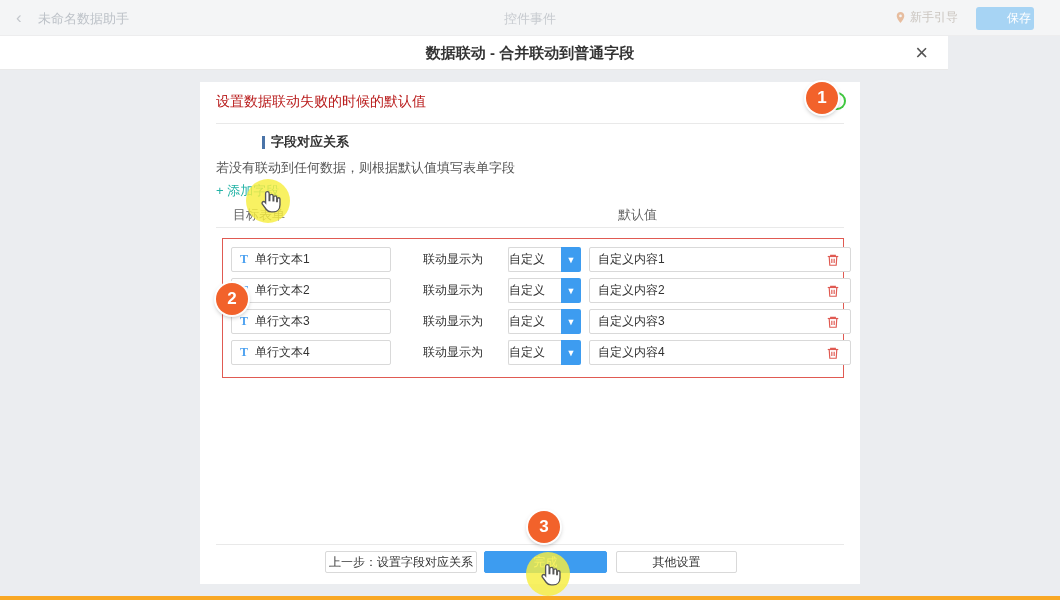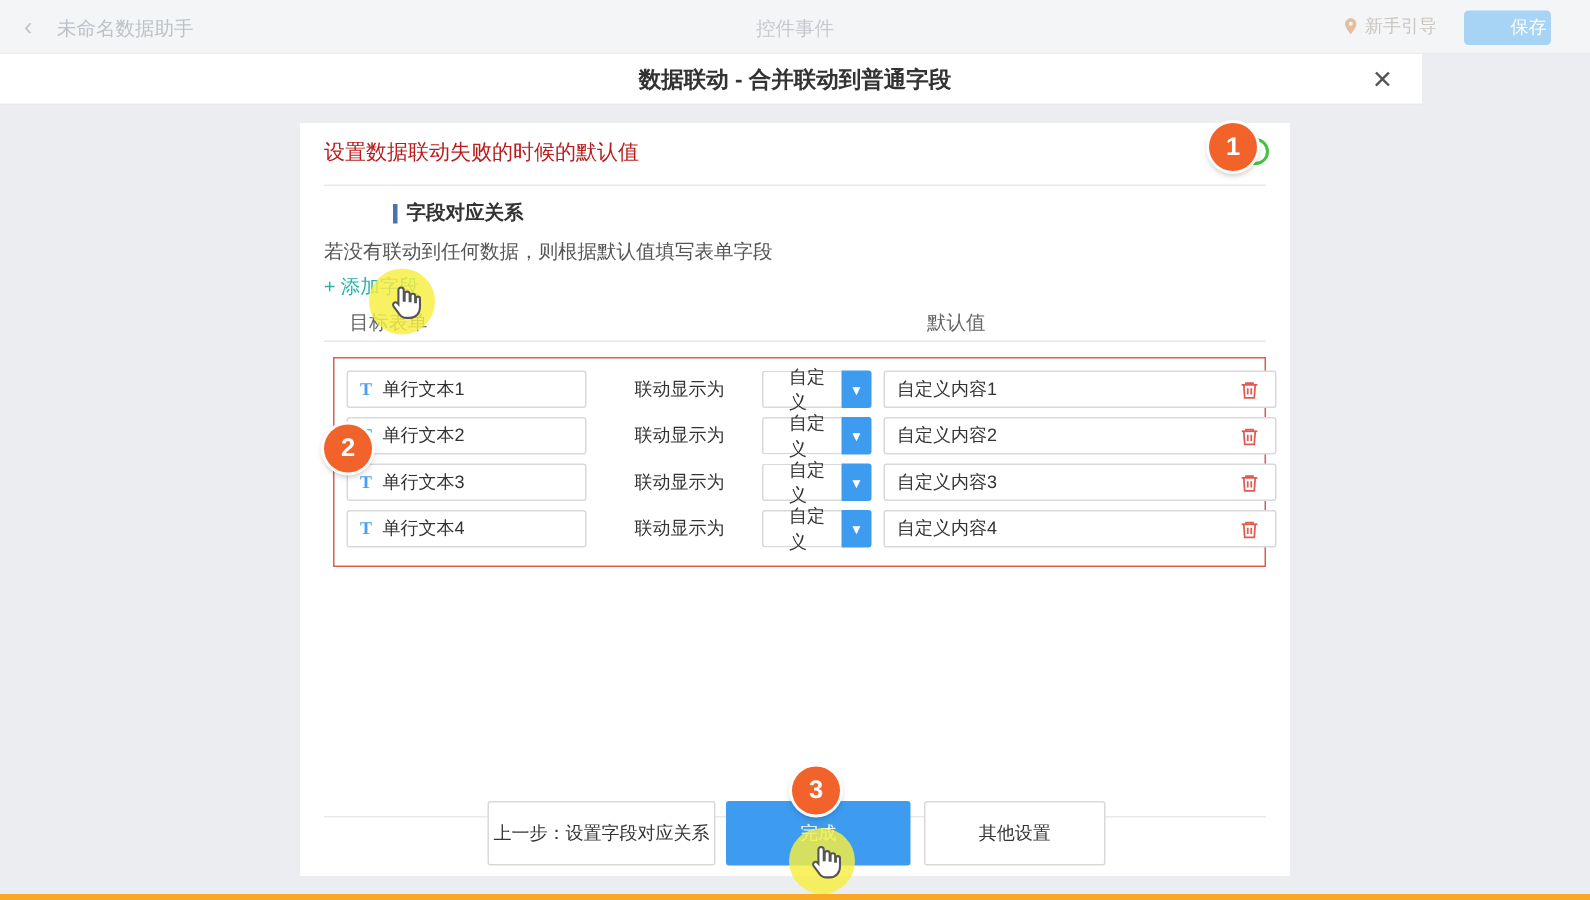--- a/index.html
+++ b/index.html
@@ -38,27 +38,27 @@
 
   
   .red-box { position:absolute; left:22px; top:156px; width:622px; height:140px; border:1px solid #e05a52; }
   .row { position:absolute; left:0; width:100%; height:25px; }
   .r0{top:8px;} .r1{top:39px;} .r2{top:70px;} .r3{top:101px;}
   .field-box { position:absolute; left:8px; top:0; width:160px; height:25px; border:1px solid #d9d9d9; border-radius:2px; background:#fff; display:flex; align-items:center; cursor:pointer; }
   .t-icon { margin:0 7px 0 8px; font-size:12px; font-weight:700; color:#4aa0f0; font-family:"Liberation Serif","DejaVu Serif",serif; }
   .field-text { font-size:12px; color:#333; }
   .link-label { position:absolute; left:200px; top:0; height:25px; line-height:25px; font-size:12px; color:#333; }
   .dropdown { position:absolute; left:285px; top:0; width:73px; height:25px; display:flex; cursor:pointer; }
-  .dd-text { flex:1; border:1px solid #d9d9d9; border-right:none; border-radius:2px 0 0 2px; background:#fff; font-size:12px; color:#333; display:flex; align-items:center; padding-left:17px; }
+  .dd-text { flex:1; border:1px solid #d9d9d9; border-right:none; border-radius:2px 0 0 2px; background:#fff; font-size:12px; color:#333; display:flex; align-items:center; padding-left:0; }
   .dd-btn { width:20px; background:#3d9cf0; border-radius:0 2px 2px 0; color:#fff; font-size:9px; display:flex; align-items:center; justify-content:center; }
   .value-input { position:absolute; left:366px; top:0; width:262px; height:25px; border:1px solid #d9d9d9; border-radius:2px; font-size:12px; color:#333; padding-left:8px; font-family:inherit; }
   .trash-btn { position:absolute; left:601px; top:0; width:18px; height:25px; background:none; border:none; display:flex; align-items:center; justify-content:center; cursor:pointer; }
 
   
-  .footer-btn { position:absolute; top:452px; height:43px; font-size:12px; border-radius:2px; cursor:pointer; }
+  .footer-btn { position:absolute; top:469px; height:22px; font-size:12px; border-radius:2px; cursor:pointer; }
   .prev-btn { left:125px; width:152px; background:#fff; border:1px solid #d9d9d9; color:#333; }
   .done-btn { left:284px; width:123px; background:#3d9cf0; border:1px solid #3d9cf0; color:#fff; }
   .other-btn { left:416px; width:121px; background:#fff; border:1px solid #d9d9d9; color:#333; }
 
   
   .badge { position:absolute; width:32px; height:32px; border-radius:50%; background:#f2622b; color:#fff; font-size:17px; font-weight:700; display:flex; align-items:center; justify-content:center; box-shadow:0 0 0 2px rgba(255,255,255,.95), 0 2px 5px rgba(0,0,0,.35); z-index:30; }
   .badge1 { left:806px; top:82px; }
   .badge2 { left:216px; top:283px; }
   .badge3 { left:528px; top:511px; }
   .highlight { position:absolute; width:44px; height:44px; border-radius:50%; background:rgba(247,238,64,.82); z-index:25; }

